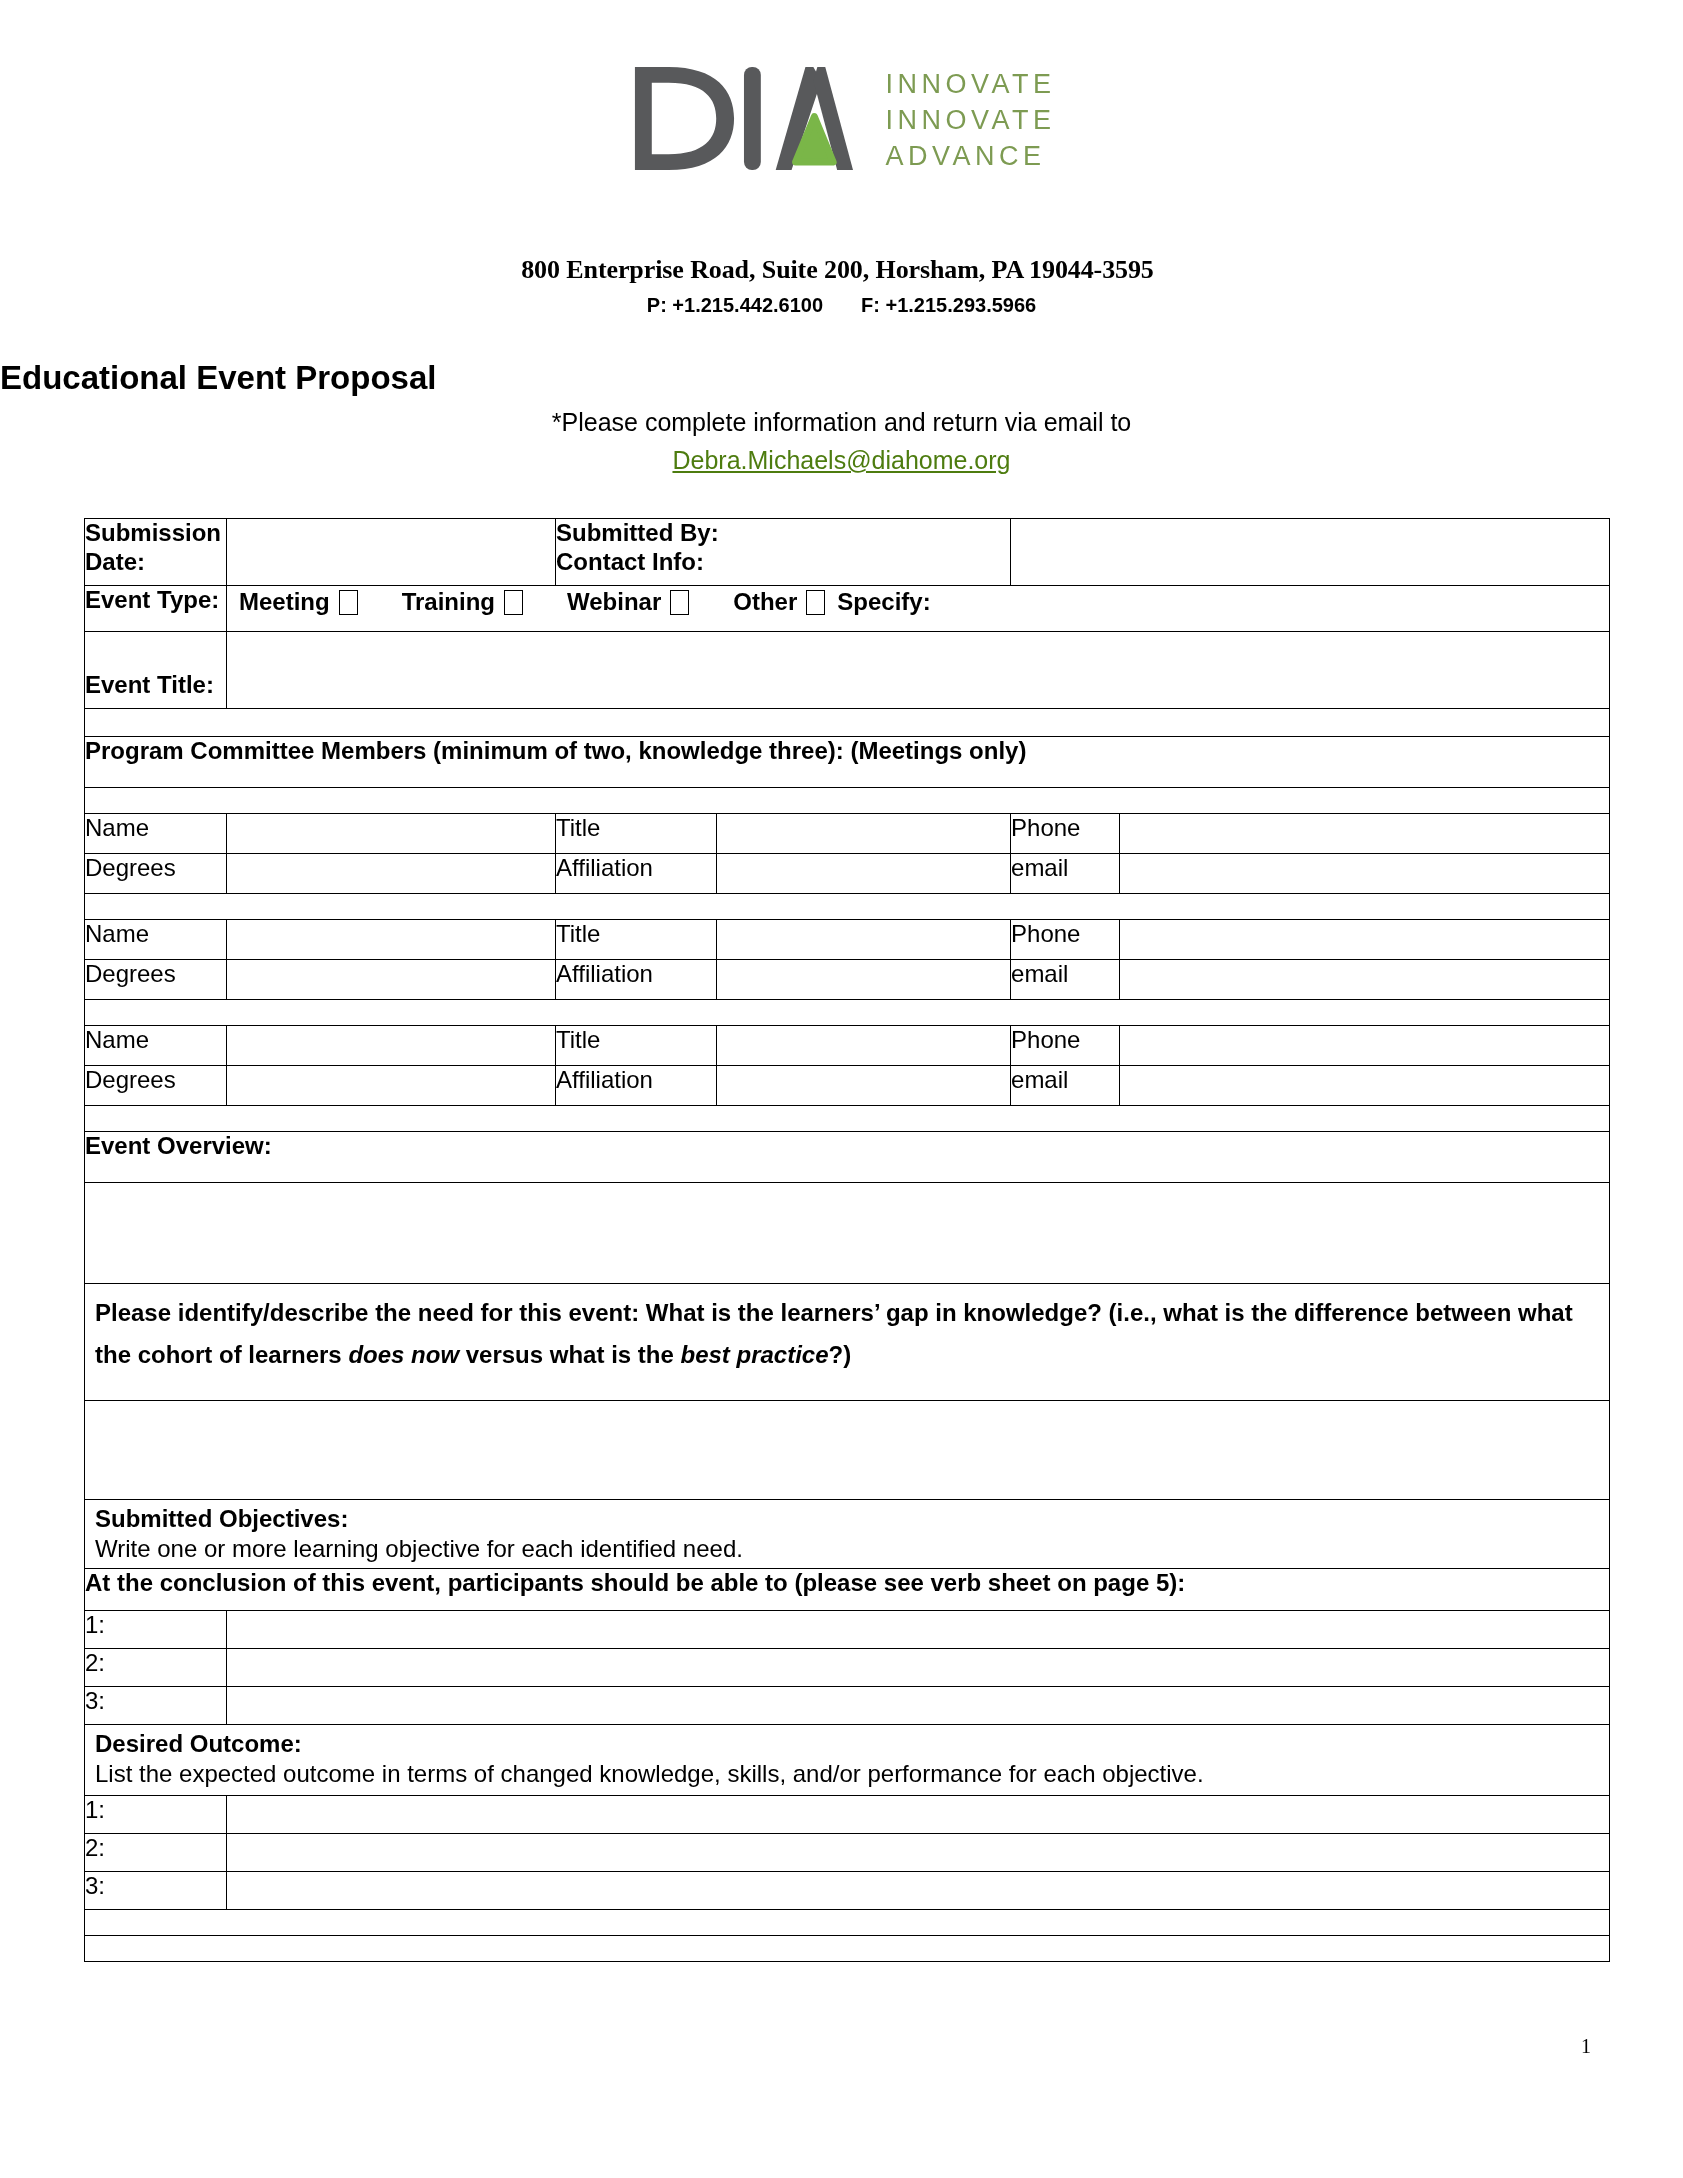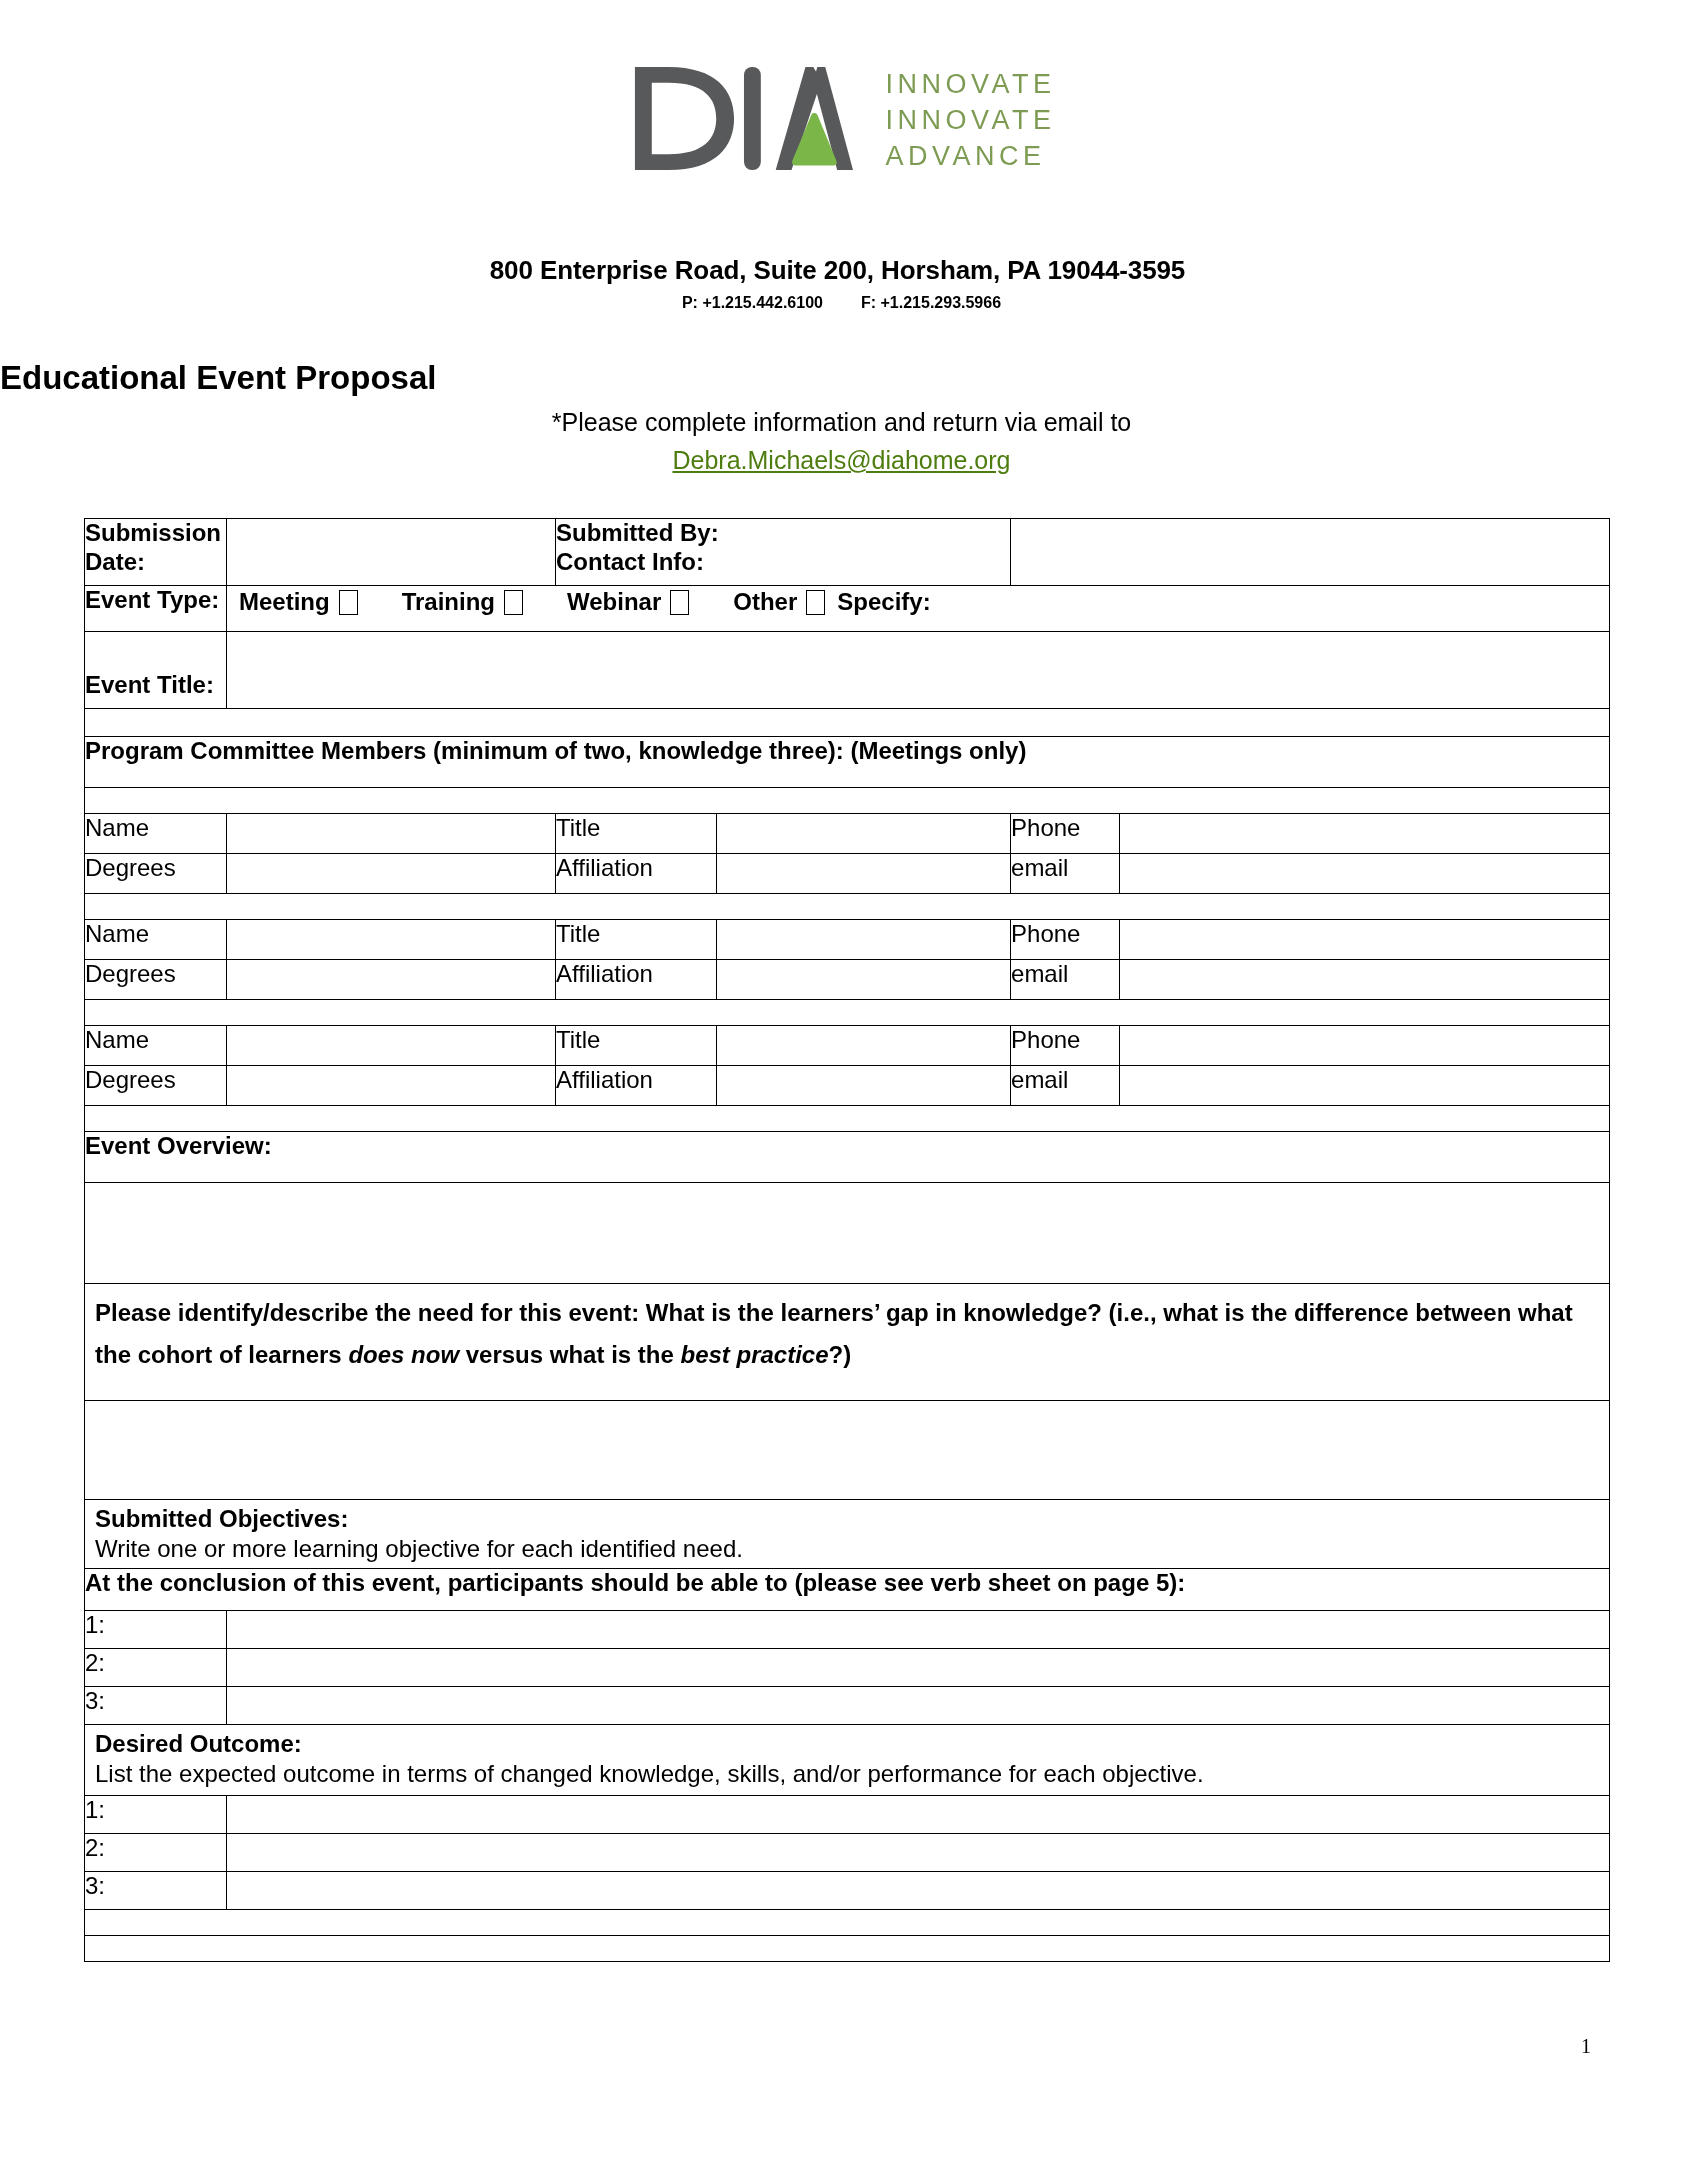--- a/index.html
+++ b/index.html
@@ -57,27 +57,28 @@
 
   
   .addr {
     position: absolute;
     left: 0; right: 8px;
     top: 255px;
     text-align: center;
     font-size: 26px;
     font-weight: bold;
     letter-spacing: -0.1px;
+    font-family: Liberation Serif, serif;
   }
   .phones {
     position: absolute;
     left: 0; right: 0;
     top: 294px;
     text-align: center;
-    font-size: 16px;
+    font-size: 20px;
     font-weight: bold;
   }
   .phones .gap { display: inline-block; width: 38px; }
 
   .doc-title {
     position: absolute;
     left: 0; right: 0;
     top: 359px;
     text-align: left;
     font-size: 33px;

